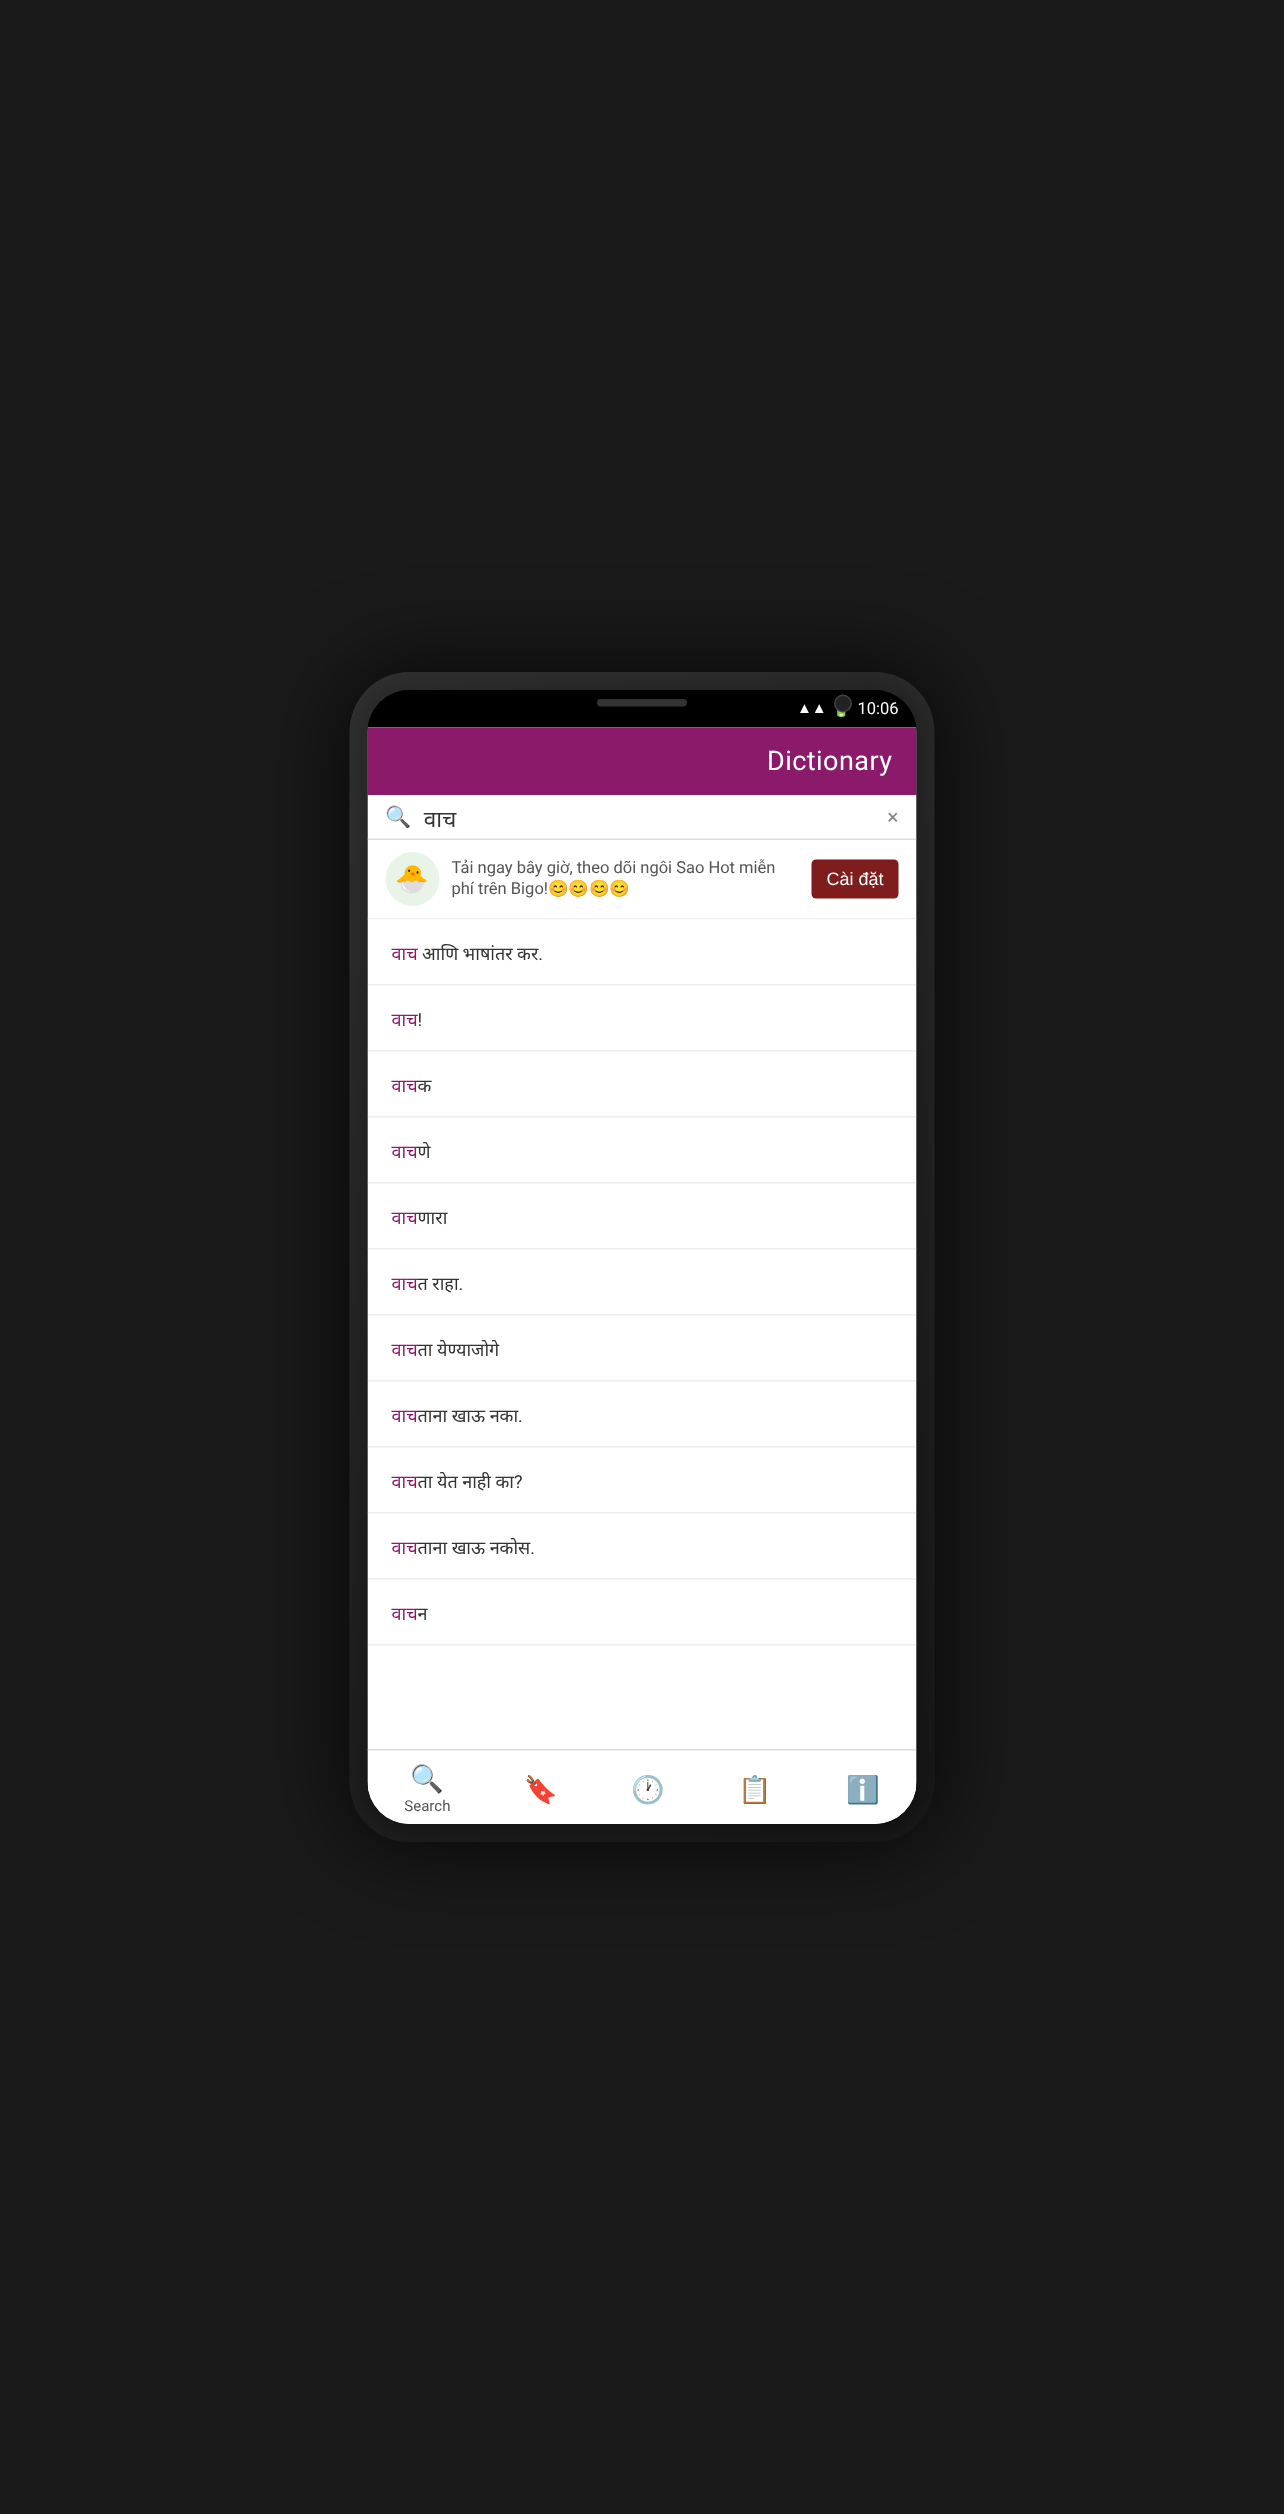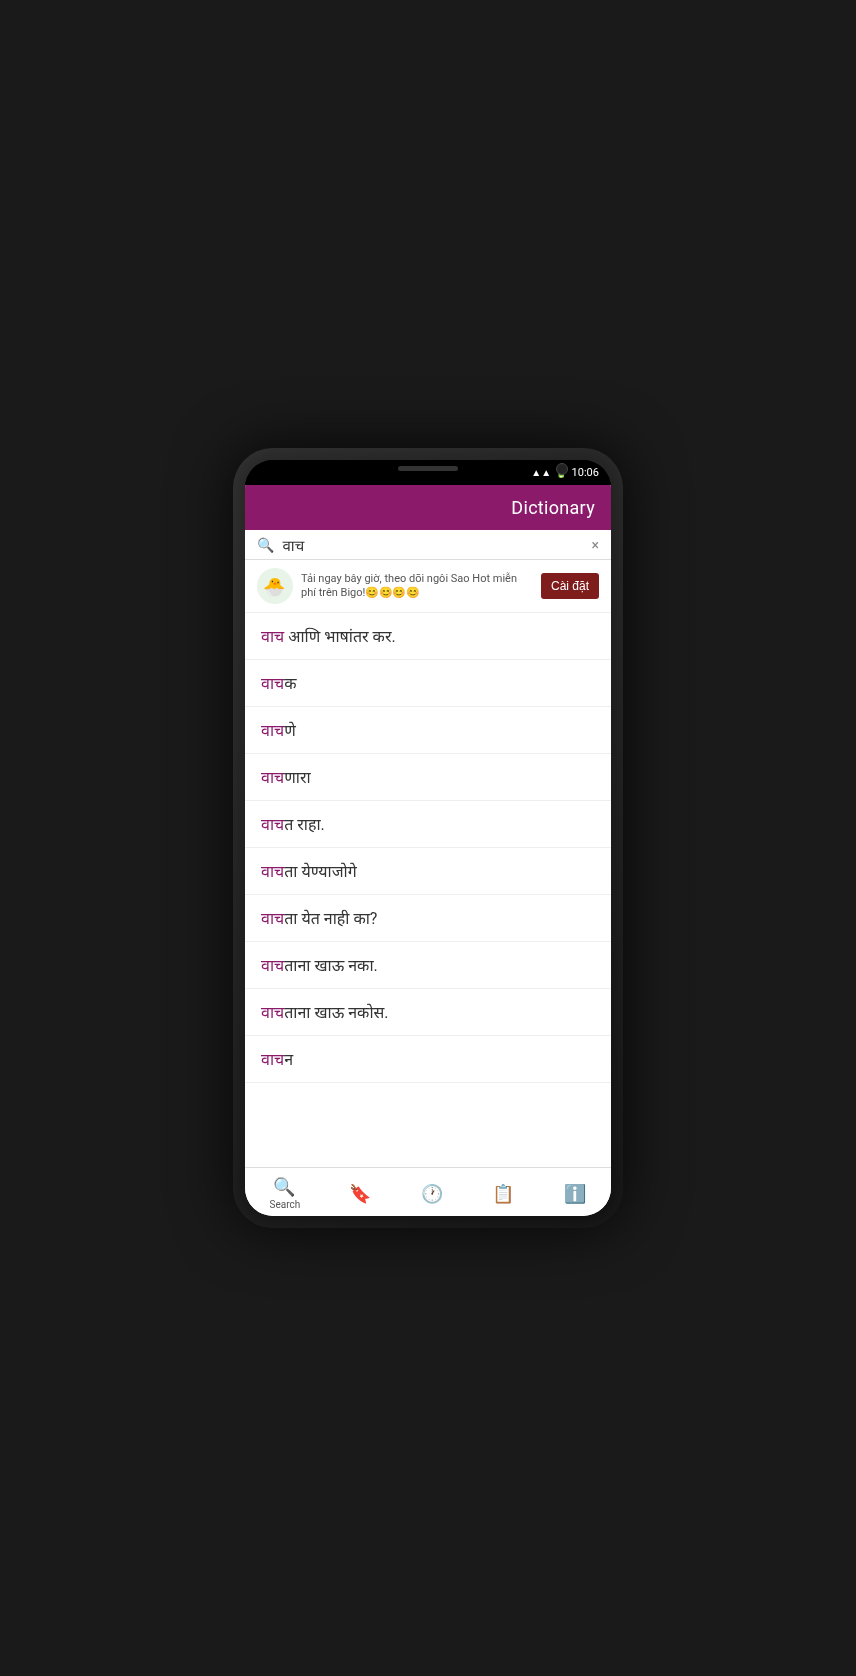--- a/index.html
+++ b/index.html
@@ -186,21 +186,21 @@
       background: white;
     }
 
     .result-item {
       padding: 12px 16px;
       border-bottom: 1px solid #eee;
       cursor: pointer;
     }
 
     .result-text {
-      font-size: 16px;
+      font-size: 12px;
       color: #8B1A6B;
     }
 
     .result-text .highlight {
       color: #8B1A6B;
       font-weight: 400;
     }
 
     .result-text .rest {
       color: #333;
@@ -271,27 +271,28 @@
         <div class="ad-mascot">
           <span>🐣</span>
         </div>
         <span class="ad-text">Tải ngay bây giờ, theo dõi ngôi Sao Hot miễn phí trên Bigo!😊😊😊😊</span>
         <button class="ad-button">Cài đặt</button>
       </div>
 
       <div class="results-list" id="results-container">
 
       <div class="result-item"><span class="result-text"><span class="highlight">वाच</span><span class="rest"> आणि भाषांतर कर.</span></span></div>
+          <div class="result-item"><span class="result-text"><span class="highlight">वाच</span><span class="rest">!</span></span></div>
           <div class="result-item"><span class="result-text"><span class="highlight">वाच</span><span class="rest">क</span></span></div>
           <div class="result-item"><span class="result-text"><span class="highlight">वाच</span><span class="rest">णे</span></span></div>
           <div class="result-item"><span class="result-text"><span class="highlight">वाच</span><span class="rest">णारा</span></span></div>
           <div class="result-item"><span class="result-text"><span class="highlight">वाच</span><span class="rest">त राहा.</span></span></div>
           <div class="result-item"><span class="result-text"><span class="highlight">वाच</span><span class="rest">ता येण्याजोगे</span></span></div>
+          <div class="result-item"><span class="result-text"><span class="highlight">वाच</span><span class="rest">ताना खाऊ नका.</span></span></div>
           <div class="result-item"><span class="result-text"><span class="highlight">वाच</span><span class="rest">ता येत नाही का?</span></span></div>
-          <div class="result-item"><span class="result-text"><span class="highlight">वाच</span><span class="rest">ताना खाऊ नका.</span></span></div>
           <div class="result-item"><span class="result-text"><span class="highlight">वाच</span><span class="rest">ताना खाऊ नकोस.</span></span></div>
           <div class="result-item"><span class="result-text"><span class="highlight">वाच</span><span class="rest">न</span></span></div>
         </div>
 
       <div class="bottom-nav">
         <div class="nav-item">
           <span class="nav-icon active">🔍</span>
           <span class="nav-label">Search</span>
         </div>
         <div class="nav-item">

